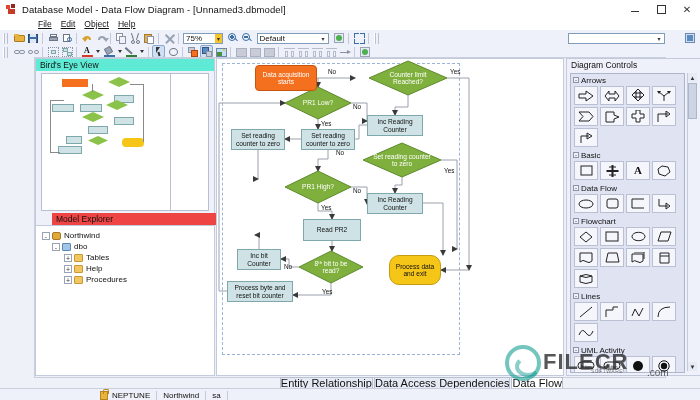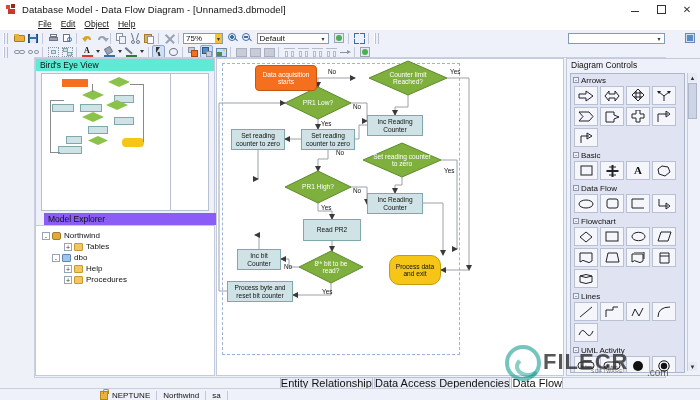--- a/index.html
+++ b/index.html
@@ -58,21 +58,21 @@
   .bev{position:absolute;left:5px;top:14px;width:168px;height:138px;background:#fff;border:1px solid #b7bfd1;box-sizing:border-box;overflow:hidden;}
   .bev .inner{position:absolute;left:0;top:0;width:128px;height:136px;border-right:1px solid #b7bfd1;}
   .minimap{position:absolute;left:2px;top:2px;width:122px;height:90px;}
   .mm{position:absolute;}
   .mm.box{background:#cfe3e6;border:.5px solid #7fa8ac;}
   .mm.dia{background:#8bc34a;}
   .mm.or{background:#f4701f;}
   .mm.ye{background:#f5c518;}
   .mm.line{background:#8a8a8a;}
 
-  .mexp-head{position:absolute;left:8px;top:154px;width:178px;height:12px;font-size:8.5px;color:#111;padding-left:4px;line-height:12px;background:#8b5cf6;}
+  .mexp-head{position:absolute;left:16px;top:154px;width:178px;height:12px;font-size:8.5px;color:#111;padding-left:4px;line-height:12px;background:#ef4444;}
   .tree{position:absolute;left:0;top:166px;width:178px;height:150px;background:#fff;border-top:1px solid #c3cadb;padding:4px 0 0 0;box-sizing:border-box;}
   .trow{display:flex;align-items:center;height:11px;font-size:8px;color:#111;}
   .texp{width:8px;height:8px;border:1px solid #9aa3b5;background:#fff;margin-right:2px;
      font-size:7px;line-height:7px;text-align:center;color:#333;flex:0 0 auto;box-sizing:border-box;}
   .tfolder{width:9px;height:8px;background:#f3c664;border:1px solid #c79a30;margin-right:3px;flex:0 0 auto;box-sizing:border-box;border-radius:1px;}
   .tdb{width:9px;height:8px;background:#e0a93b;border:1px solid #a87a22;margin-right:3px;flex:0 0 auto;box-sizing:border-box;border-radius:2px;}
   .tsch{width:9px;height:8px;background:#9fc6e8;border:1px solid #5b87b0;margin-right:3px;flex:0 0 auto;box-sizing:border-box;border-radius:1px;}
 
   
   .canvaswrap{position:absolute;left:216px;top:58px;width:348px;height:318px;background:#fff;border:1px solid #c3cadb;box-sizing:border-box;overflow:hidden;}
@@ -470,29 +470,29 @@
     </div>
 
     <div class="mexp-head">Model Explorer</div>
 
     <div class="tree">
       <div class="trow" style="padding-left:6px">
         <span class="texp">-</span>
         <span class="tdb"></span>
         <span>Northwind</span>
       </div>
+      <div class="trow" style="padding-left:16px">
+        <span class="texp">-</span>
+        <span class="tsch"></span>
+        <span>dbo</span>
+      </div>
       <div class="trow" style="padding-left:28px">
         <span class="texp">+</span>
         <span class="tfolder"></span>
         <span>Tables</span>
-      </div>
-      <div class="trow" style="padding-left:16px">
-        <span class="texp">-</span>
-        <span class="tsch"></span>
-        <span>dbo</span>
       </div>
       <div class="trow" style="padding-left:28px">
         <span class="texp">+</span>
         <span class="tfolder"></span>
         <span>Help</span>
       </div>
       <div class="trow" style="padding-left:28px">
         <span class="texp">+</span>
         <span class="tfolder"></span>
         <span>Procedures</span>

